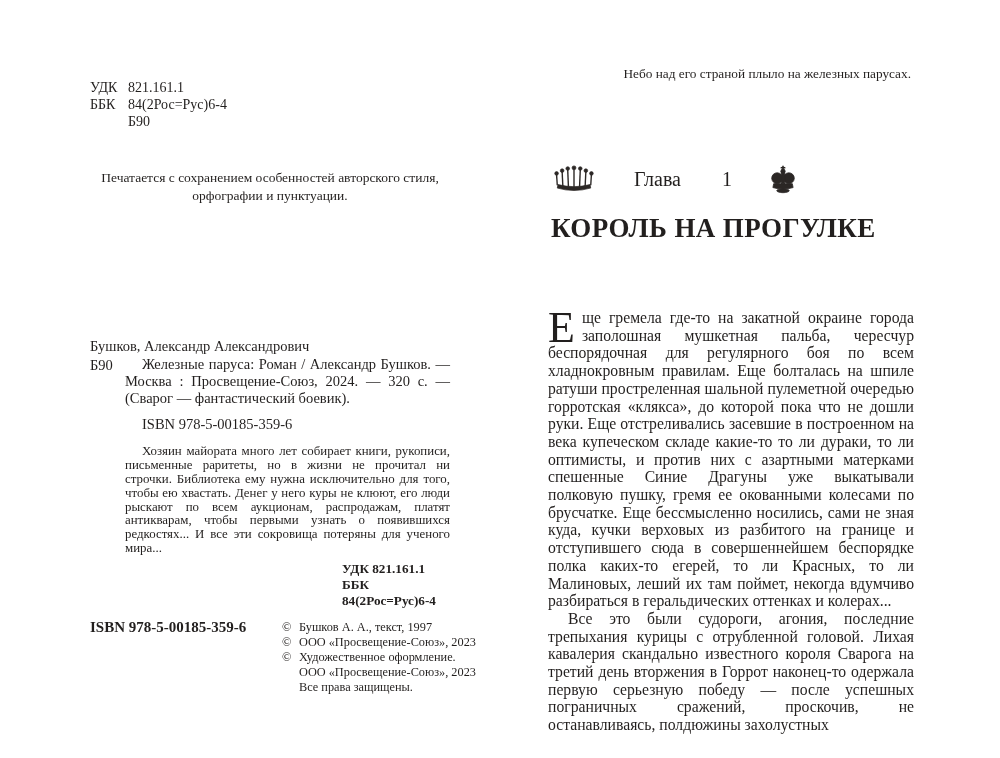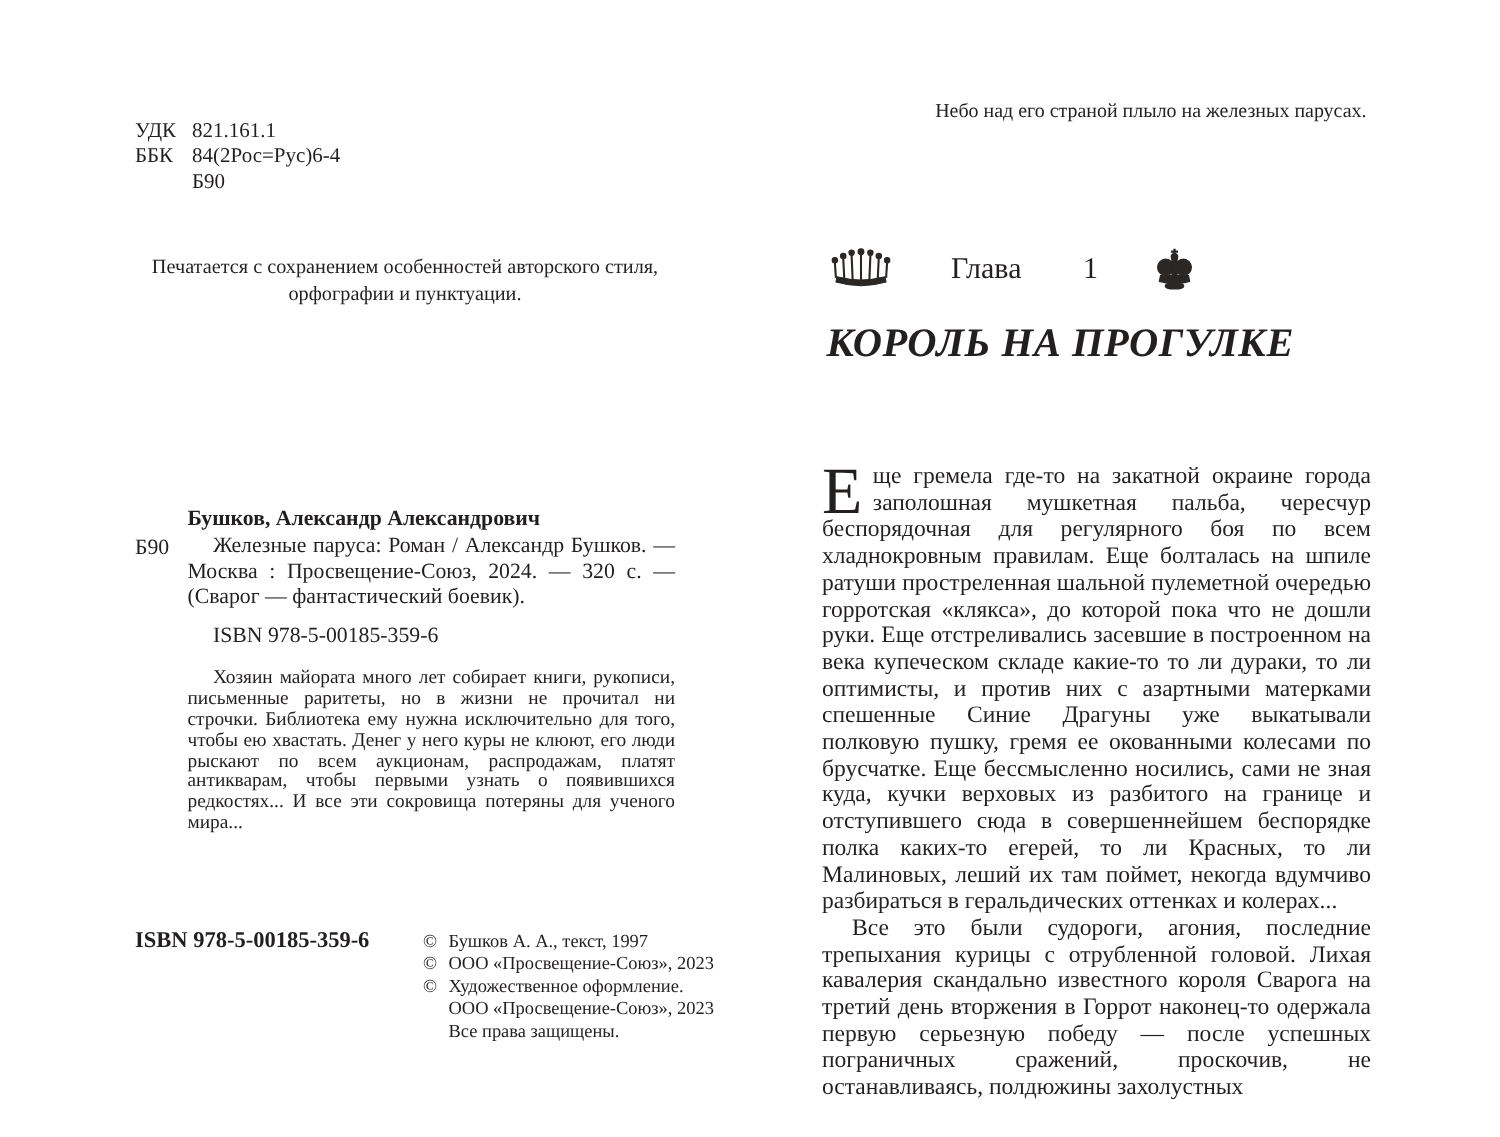--- a/index.html
+++ b/index.html
@@ -12,21 +12,21 @@
 
   
   .udk-top{left:90px;top:79px;font-size:14px;line-height:17px;}
   .udk-top .row{display:flex;}
   .udk-top .lbl{width:30px;margin-right:8px;}
 
   .print-note{left:95px;top:169px;width:350px;text-align:center;
     font-size:13.5px;line-height:1.32;}
 
   .bib-block{left:90px;top:338px;width:362px;font-size:14.5px;line-height:1.17;}
-  .bib-author{font-weight:bold;margin-left:35px;}
+  .bib-author{font-weight:normal;}
   .bib-desc-row{position:relative;margin-top:1px;}
   .bib-sign{position:absolute;left:0;top:1px;}
   .bib-desc{margin-left:35px;width:325px;text-align:justify;text-indent:17px;}
   .bib-isbn{margin-left:52px;margin-top:9px;}
   .bib-annotation{margin-left:35px;width:325px;margin-top:12px;
     text-align:justify;text-indent:17px;font-size:12.9px;line-height:1.08;}
   .bib-udk-bottom{margin-left:252px;margin-top:5px;font-weight:bold;
     font-size:13.2px;line-height:1.2;}
 
   .isbn-bottom{left:90px;top:619px;font-weight:bold;font-size:15px;}
@@ -38,21 +38,21 @@
   
   .epigraph{right:89px;top:66px;text-align:right;font-size:13.3px;line-height:1.25;}
   .epigraph .attribution{font-style:italic;margin-top:7px;}
 
   .chapter-row{left:551px;top:164px;display:flex;align-items:center;gap:28px;}
   .chapter-label{font-size:20px;margin-left:9px;}
   .chapter-number{font-size:20px;margin-left:13px;margin-right:9px;}
   .crown-svg{display:block;}
 
   .chapter-title{left:551px;top:213px;font-size:27px;font-weight:bold;
-    letter-spacing:0.4px;white-space:nowrap;font-style:italic;}
+    letter-spacing:0.4px;white-space:nowrap;}
 
   .body-text{left:548px;top:309px;width:366px;text-align:justify;
     font-size:15.7px;line-height:17.7px;}
   .body-text p{margin:0;}
   .p-dropcap::first-letter{
     float:left;font-size:44px;line-height:33px;padding:2px 7px 0 0;
   }
   .p-indent{text-indent:20px;}
 </style>
 </head>
@@ -76,20 +76,24 @@
 <div class="abs print-note">Печатается с сохранением особенностей авторского стиля, орфографии и пунктуации.</div>
 
 <div class="abs bib-block">
   <div class="bib-author">Бушков, Александр Александрович</div>
   <div class="bib-desc-row">
     <span class="bib-sign">Б90</span>
     <div class="bib-desc">Железные паруса: Роман / Александр Бушков. — Москва : Просвещение-Союз, 2024. — 320 с. — (Сварог — фантастический боевик).</div>
   </div>
   <div class="bib-isbn">ISBN 978-5-00185-359-6</div>
   <div class="bib-annotation">Хозяин майората много лет собирает книги, рукописи, письменные раритеты, но в жизни не прочитал ни строчки. Библиотека ему нужна исключительно для того, чтобы ею хвастать. Денег у него куры не клюют, его люди рыскают по всем аукционам, распродажам, платят антикварам, чтобы первыми узнать о появившихся редкостях... И все эти сокровища потеряны для ученого мира...</div>
+  <div class="bib-udk-bottom">
+    <div>УДК 821.161.1</div>
+    <div>ББК 84(2Рос=Рус)6-4</div>
+  </div>
 </div>
 
 <div class="abs isbn-bottom">ISBN 978-5-00185-359-6</div>
 
 <div class="abs copyright">
   <div class="row">
     <span class="sign">©</span>
     <span>Бушков А. А., текст, 1997</span>
   </div>
   <div class="row">

